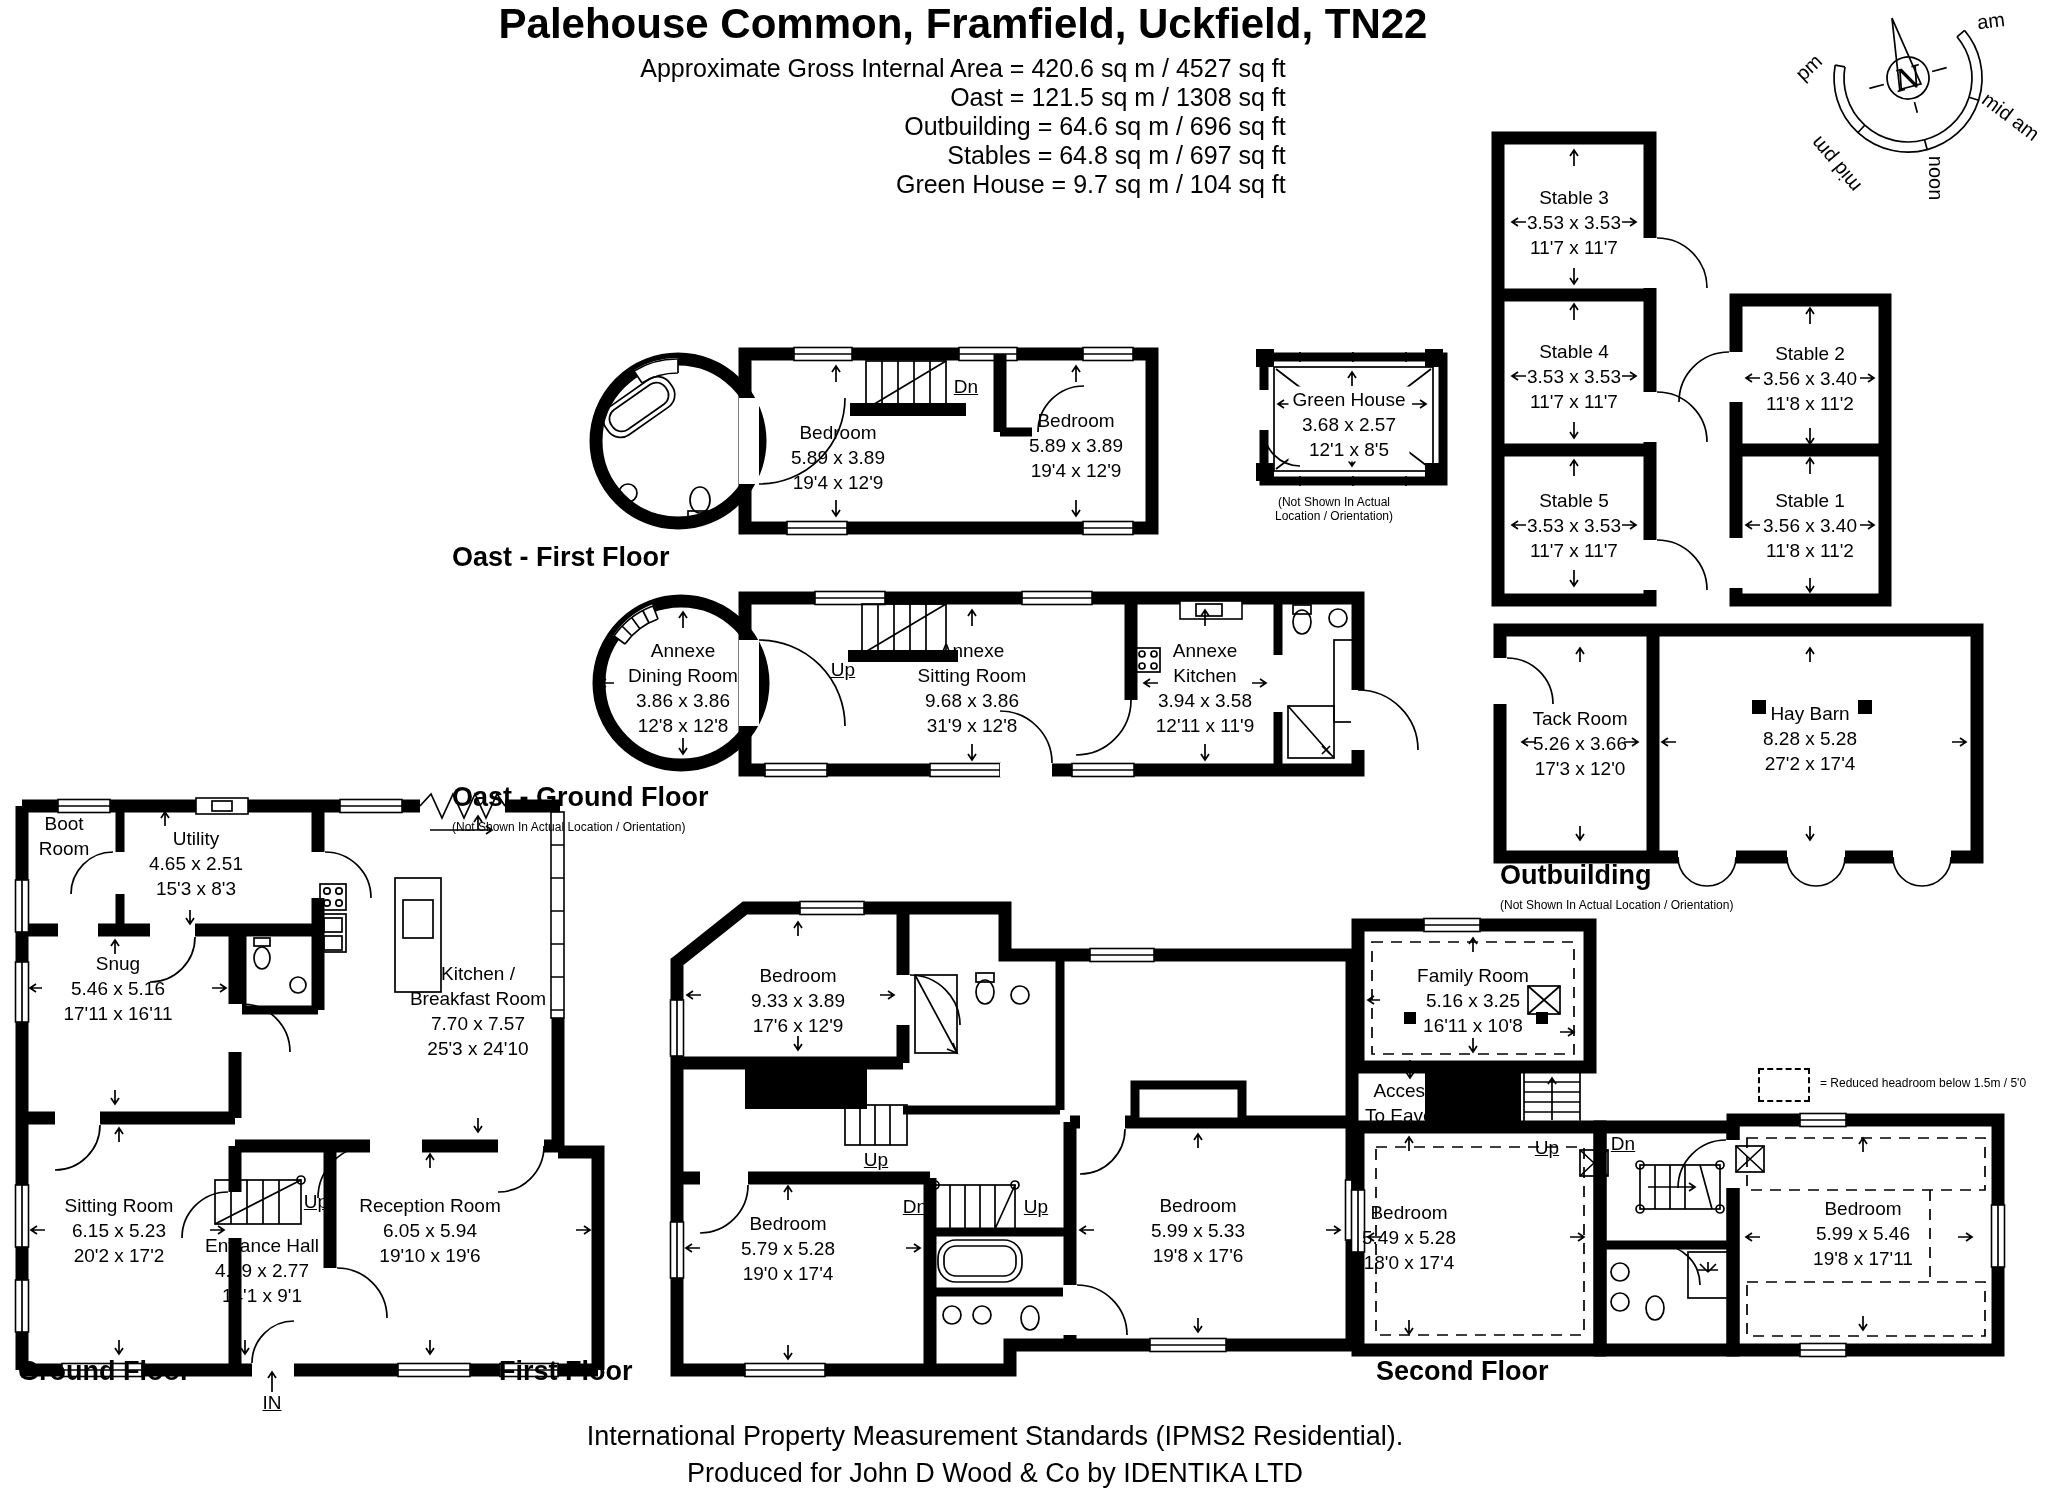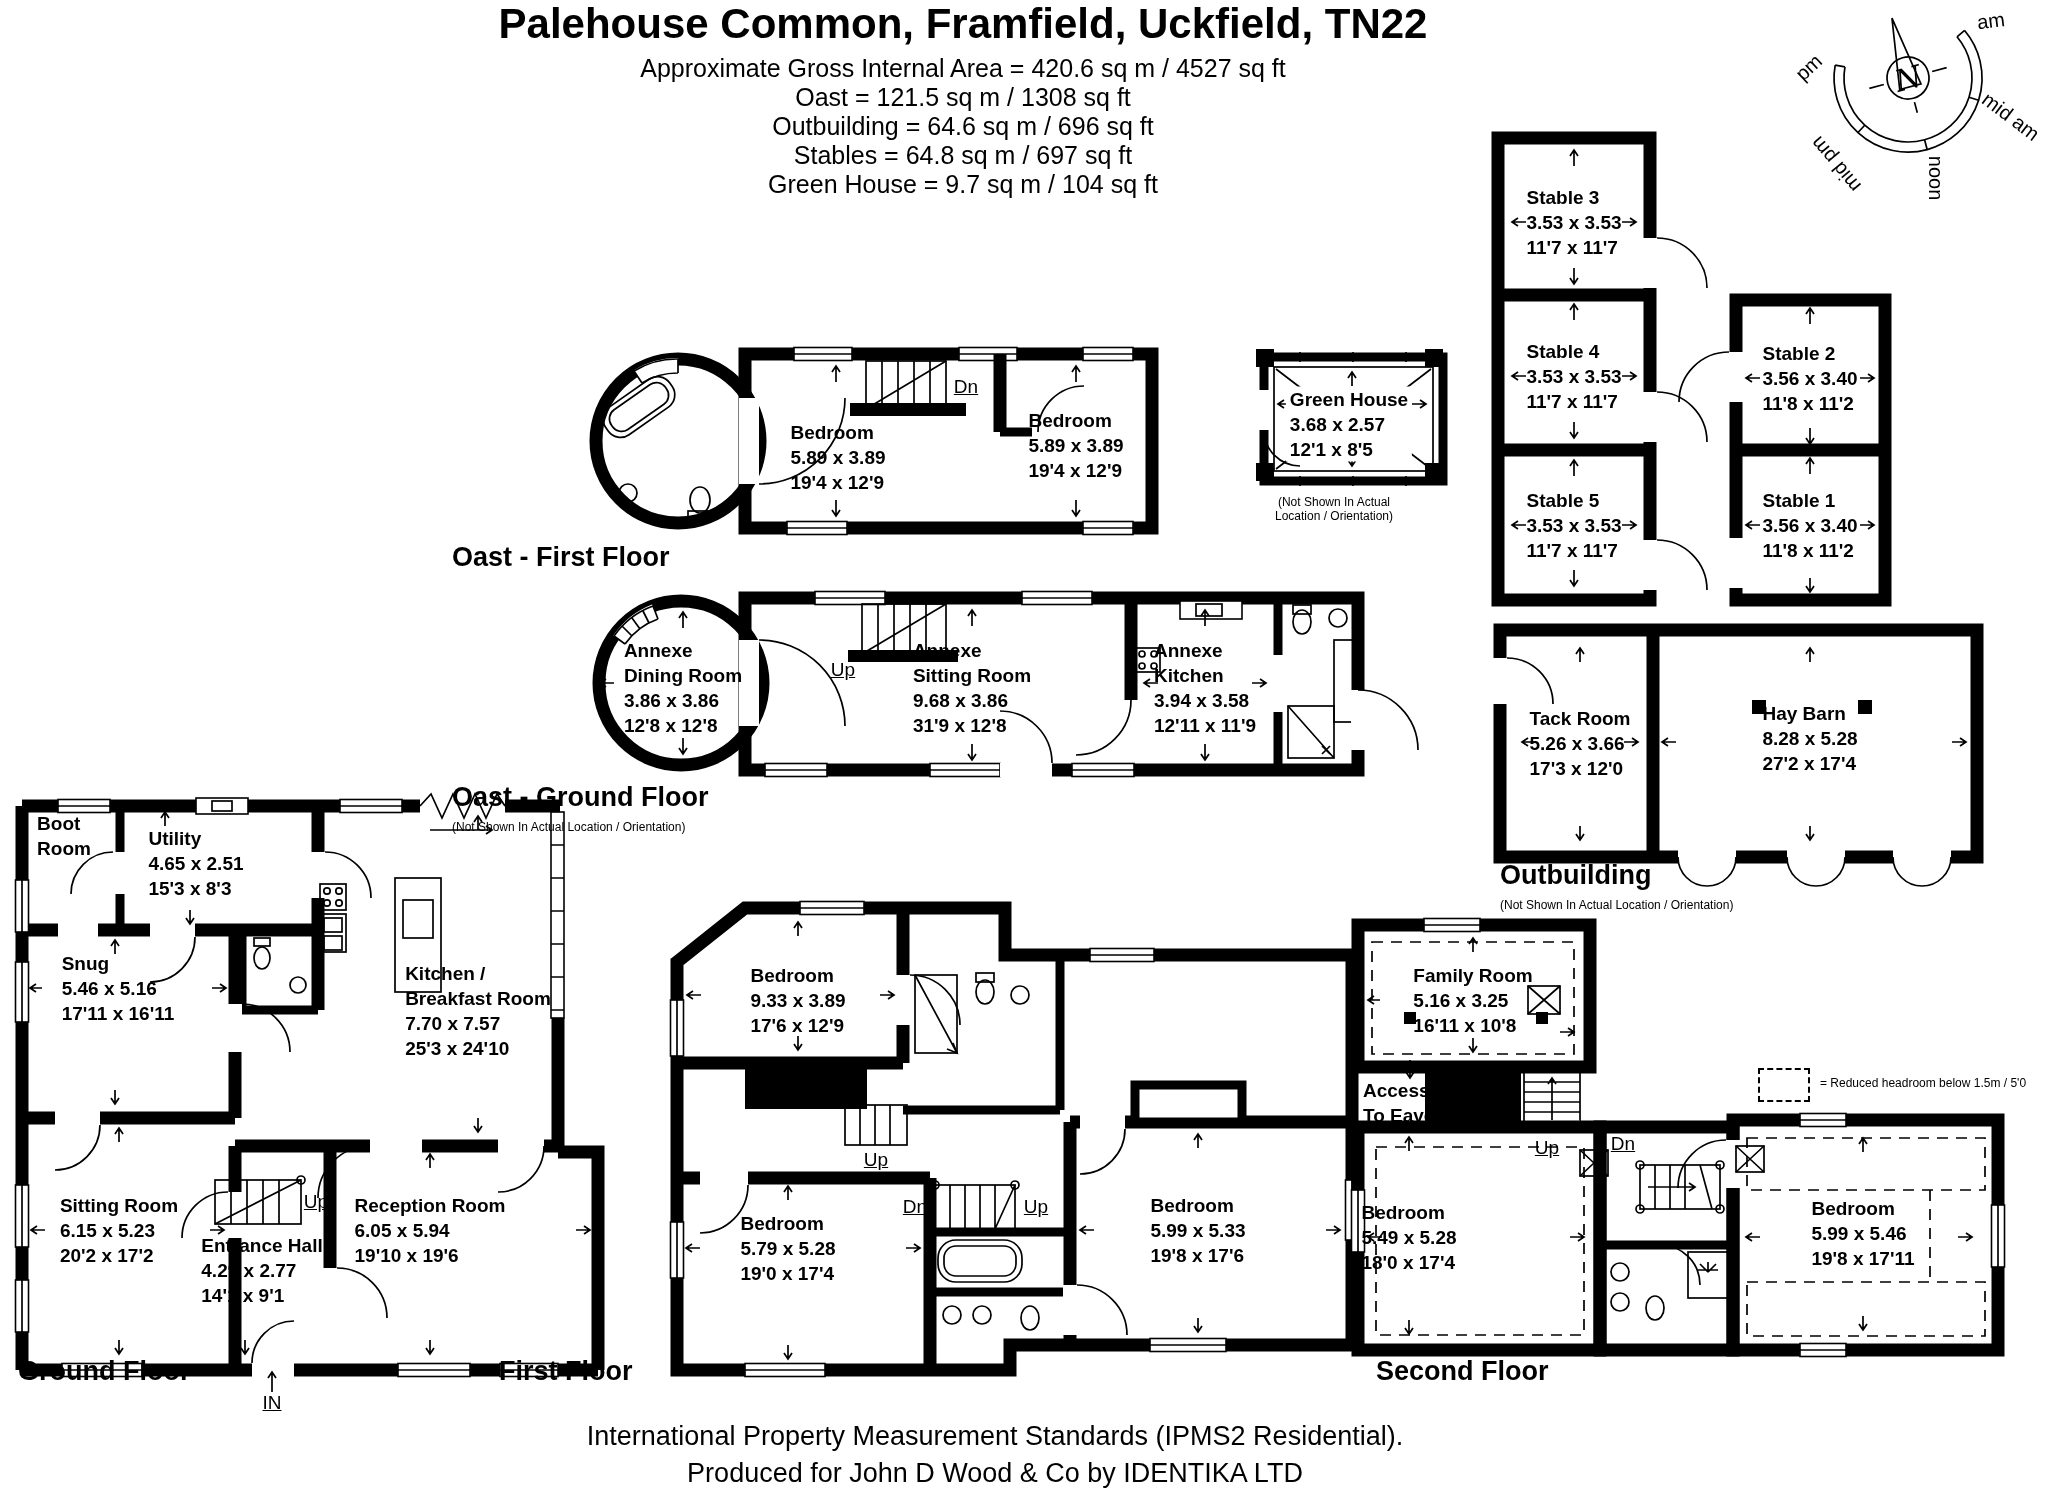--- a/index.html
+++ b/index.html
@@ -4,23 +4,23 @@
 <style>
   * { margin:0; padding:0; box-sizing:border-box; }
   html,body { background:#fff; }
   body { width:2048px; height:1510px; position:relative; overflow:hidden;
          font-family:"Liberation Sans", sans-serif; color:#000; }
   .plan-svg { position:absolute; left:0; top:0; }
 
   .title { position:absolute; left:963px; top:0px; transform:translateX(-50%);
            font-size:42px; font-weight:bold; white-space:nowrap; }
   .subtitle { position:absolute; left:963px; top:54px; transform:translateX(-50%);
-              text-align:center; font-size:25px; line-height:29px; white-space:nowrap; }
-  .room-label { position:absolute; transform:translate(-50%,-50%); 
-                font-size:19px; line-height:25px; white-space:nowrap;font-weight:bold; }
+              text-align:right; font-size:25px; line-height:29px; white-space:nowrap; }
+  .room-label { position:absolute; transform:translate(-50%,-50%); text-align:center;
+                font-size:19px; line-height:25px; white-space:nowrap; }
   .room-label.bg { background:#fff; padding:0 4px; }
   .caption { position:absolute; font-size:27px; font-weight:bold; white-space:nowrap; }
   .note { position:absolute; font-size:12px; white-space:nowrap; }
   .small-label { position:absolute; transform:translate(-50%,-50%); font-size:19px; white-space:nowrap;text-decoration:underline; }
   .footer { position:absolute; left:995px; top:1418px; transform:translateX(-50%);
             text-align:center; font-size:27px; line-height:37px; white-space:nowrap; }
   .legend-box { position:absolute; left:1758px; top:1068px; width:52px; height:34px;
                 border:2px dashed #000; background:#fff; }
 
   

